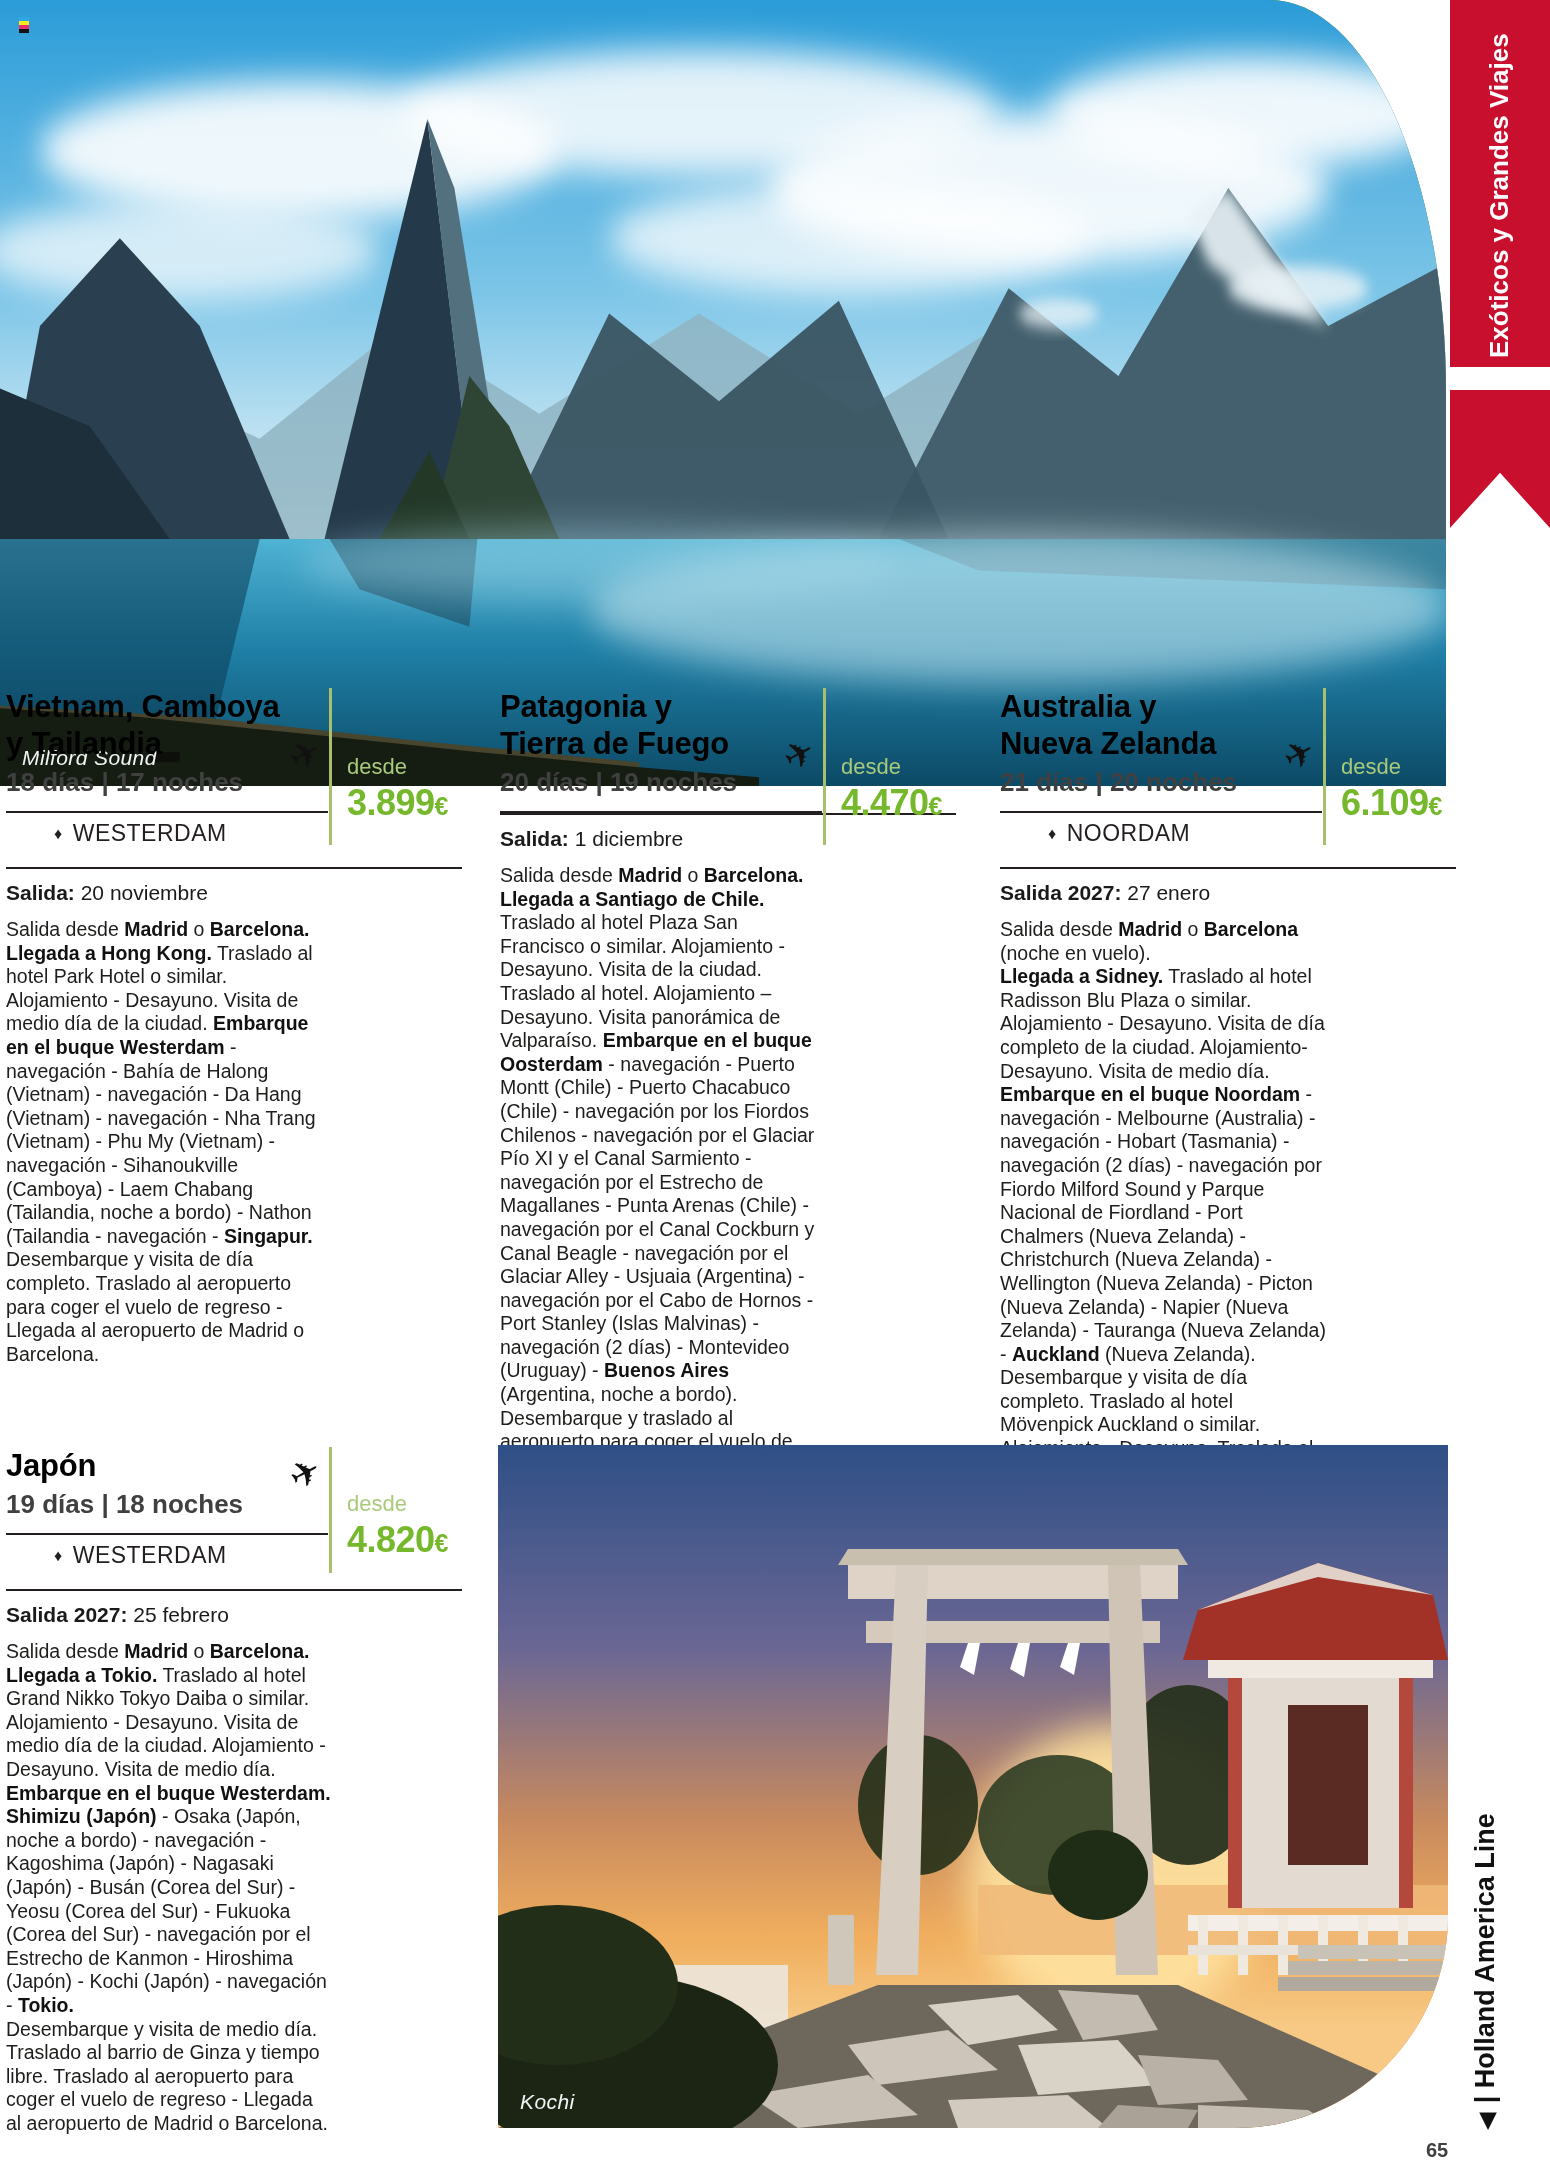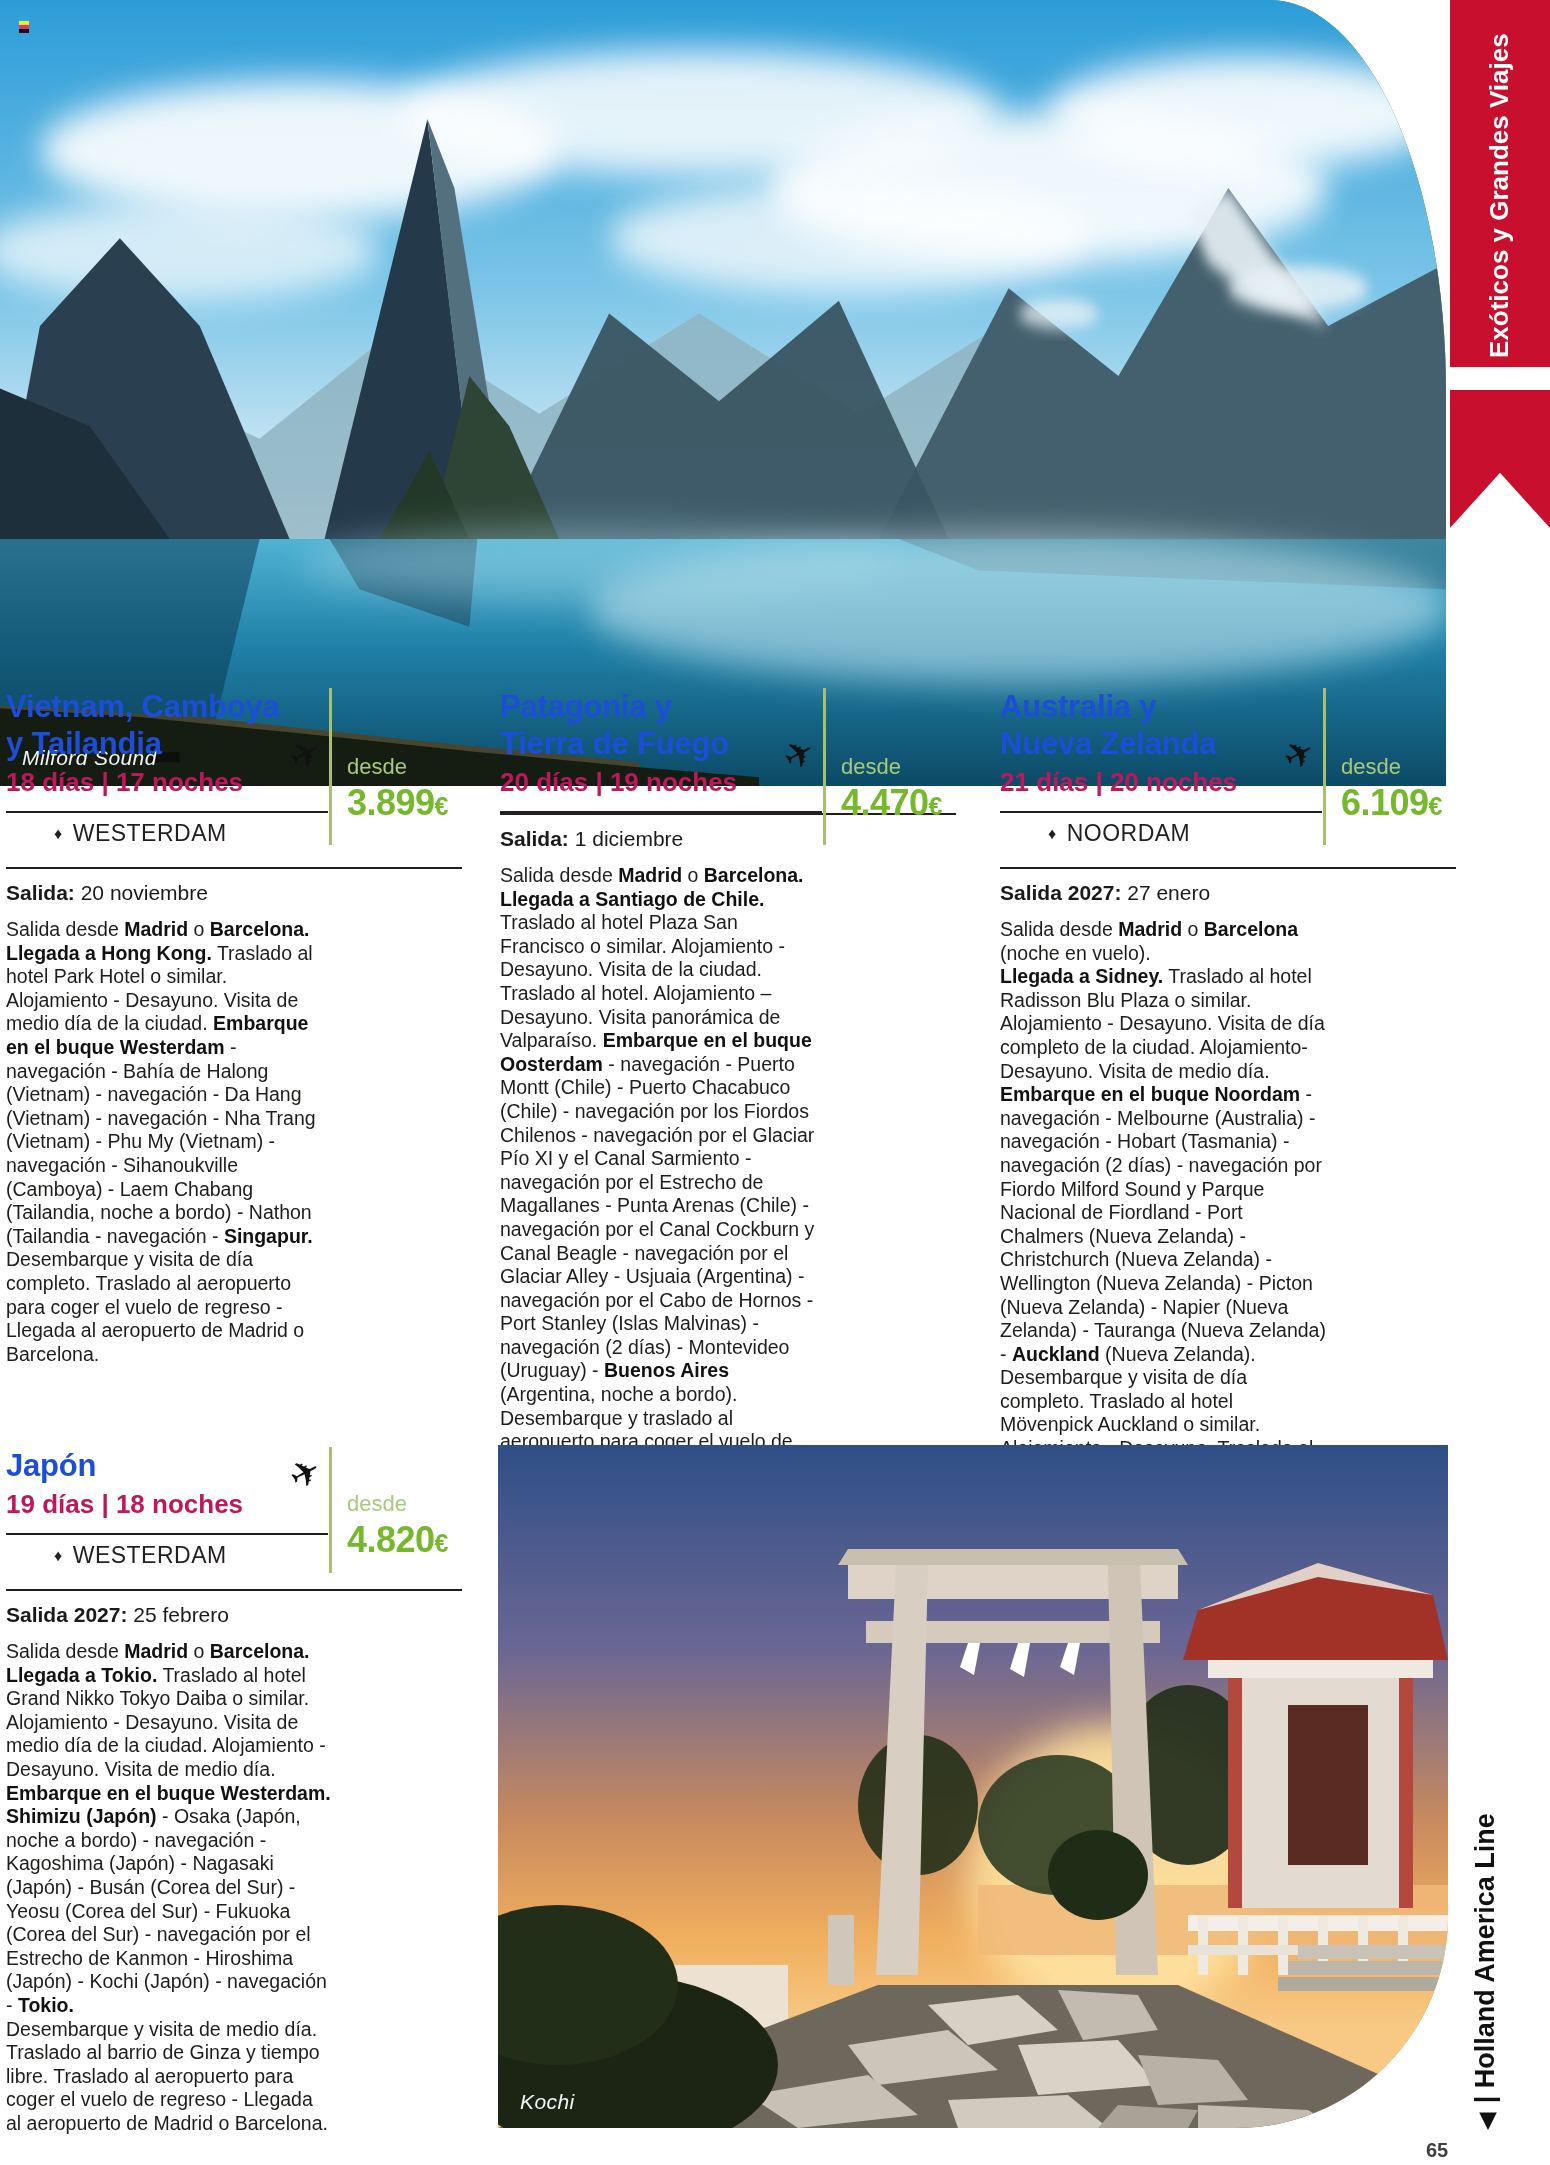--- a/index.html
+++ b/index.html
@@ -18,25 +18,25 @@
   
   .side-tab{position:absolute;left:1450px;top:0;width:100px;height:367px;}
   .side-tab-label{position:absolute;left:34px;top:358px;transform:rotate(-90deg);
         transform-origin:0 0;color:#fff;font-weight:700;font-size:26px;white-space:nowrap;}
   .side-ribbon{position:absolute;left:1450px;top:390px;width:100px;height:138px;
         clip-path:polygon(0 0,100% 0,100% 100%,50% 60%,0 100%);}
 
   
   .trip{position:absolute;width:456px;}
   .trip-head{position:relative;}
-  .t-title{font-size:31px;line-height:37px;font-weight:700;color:#1d4ed8;width:310px;letter-spacing:-.2px;}
+  .t-title{font-size:31px;line-height:37px;font-weight:700;color:#000000;width:310px;letter-spacing:-.2px;}
   .plane-icon{position:absolute;left:284px;top:46px;font-size:36px;color:#111;
         transform:rotate(-28deg);font-family:"DejaVu Sans",sans-serif;}
   .plane-high{top:6px;}
-  .t-duration{font-size:26px;font-weight:700;color:#be185d;margin-top:5px;}
+  .t-duration{font-size:26px;font-weight:700;color:#404040;margin-top:5px;}
   .rule-narrow{width:322px;border-top:2px solid #231f20;margin-top:13px;}
   .t-ship{font-size:23px;color:#231f20;padding:7px 0 20px 0;letter-spacing:.5px;margin-left:48px;}
   .diamond-icon{font-size:16px;margin-right:10px;vertical-align:2px;}
   .rule-wide{width:456px;border-top:2px solid #231f20;}
   .price-divider{position:absolute;left:323px;top:0;width:3px;background:#a8bf6e;}
   .h-main{height:157px;} .h-japan{height:126px;}
   .price{position:absolute;left:341px;}
   .p-main{top:66px;} .p-japan{top:44px;}
   .price-desde{font-size:22px;color:#a8ca7a;}
   .price-amount{font-size:36px;font-weight:700;color:#76b82c;margin-top:2px;letter-spacing:-.5px;}

